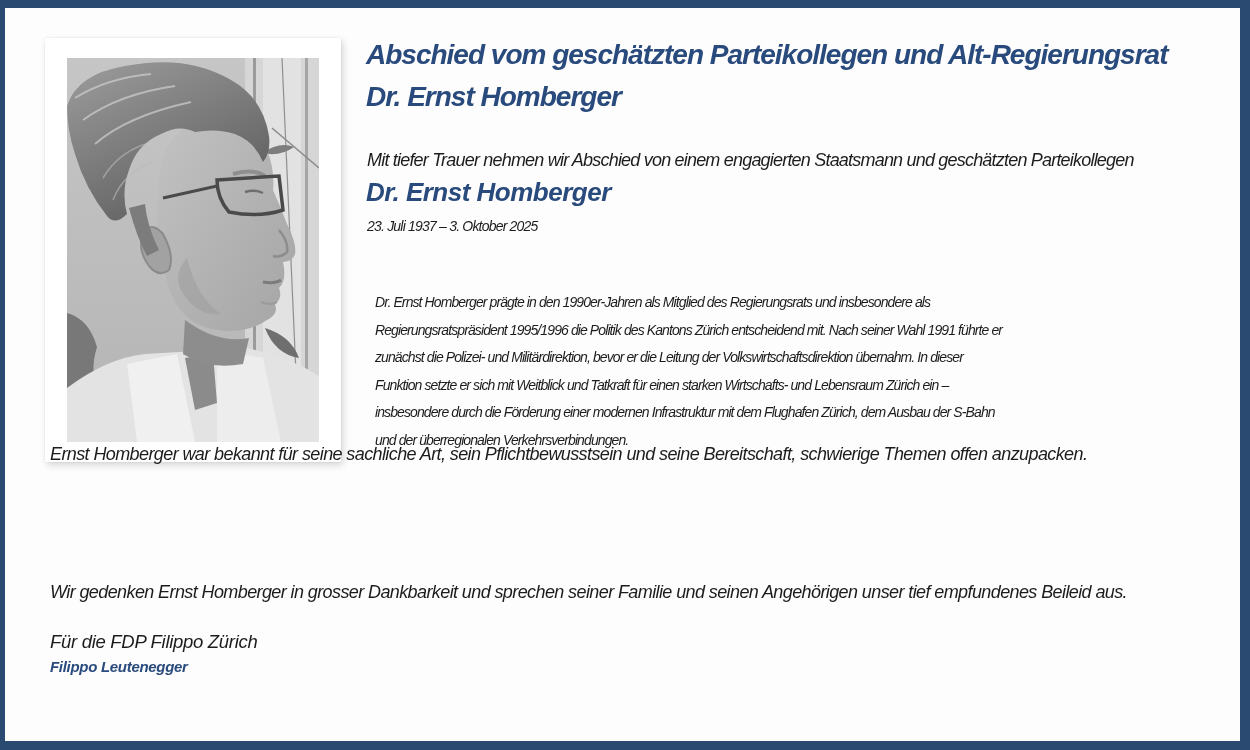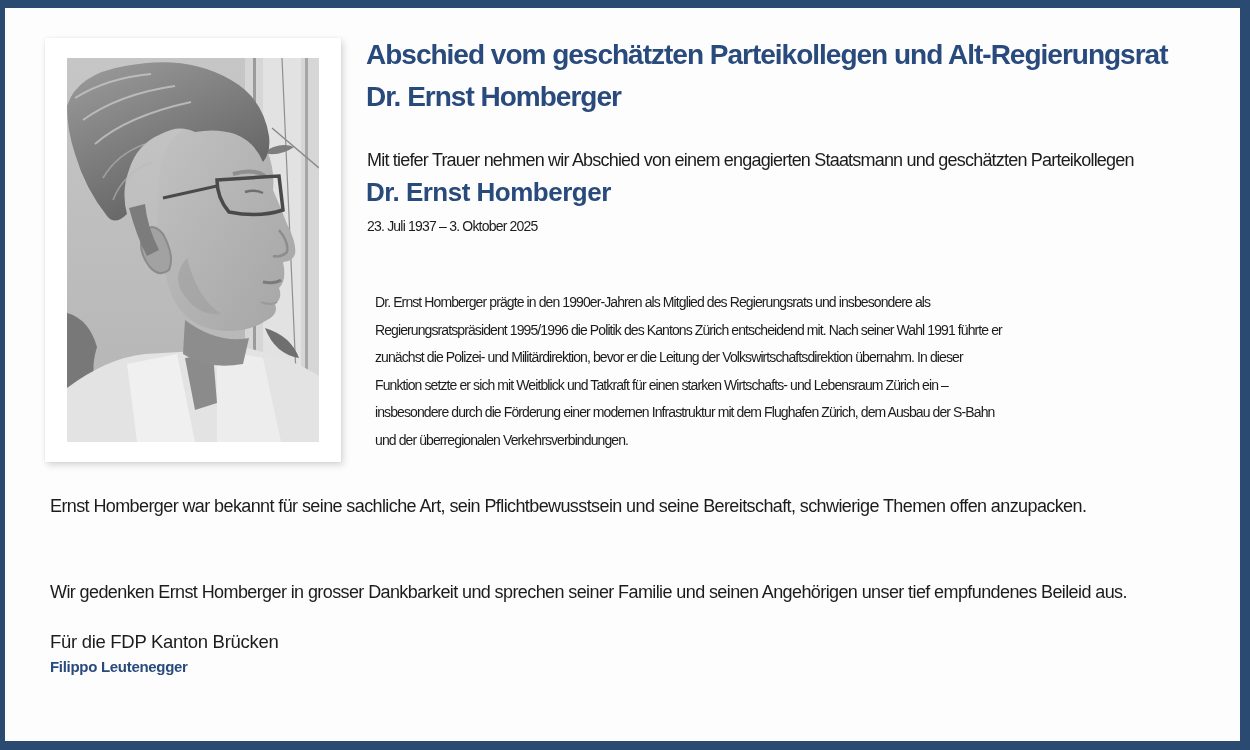--- a/index.html
+++ b/index.html
@@ -3,20 +3,21 @@
 <meta charset="utf-8">
 <style>
   html,body{margin:0;padding:0;background:#e9e9e9;}
   .canvas{
     position:relative;
     width:1250px;height:750px;
     background:#fdfdfd;
     overflow:hidden;
     font-family:"Liberation Sans","DejaVu Sans",sans-serif;
     color:#1c1c1c;
+    font-style:italic;
   }
   
   .bar{position:absolute;background:#2b4a72;}
   .bar-top{left:0;top:0;width:1250px;height:8px;}
   .bar-bottom{left:0;top:741px;width:1250px;height:9px;}
   .bar-left{left:0;top:0;width:5px;height:750px;}
   .bar-right{left:1240px;top:0;width:10px;height:750px;}
 
   
   .photo-print{
@@ -50,21 +51,21 @@
     left:367px;top:281px;width:845px;
     font-size:14px;line-height:27.5px;letter-spacing:-0.9px;
     white-space:pre-line;margin:8px;
   }
 
   
   .para{
     left:50px;width:1160px;
     font-size:18px;line-height:24px;letter-spacing:-0.6px;margin:0;
   }
-  .p1{top:494px;}
+  .p1{top:442px;}
   .p2{top:525px;}
   .p3{top:580px;}
   .closing-for{left:50px;top:631px;font-size:18.5px;letter-spacing:-0.3px;margin:0;}
   .closing-signer{left:50px;top:658px;font-size:15px;font-weight:bold;letter-spacing:-0.3px;color:#294a7c;margin:0;}
   .closing-role{left:50px;top:685px;font-size:18.5px;letter-spacing:-0.3px;margin:0;}
 </style>
 </head>
 <body>
 
 <div class="canvas">
@@ -145,16 +146,16 @@
   <p class="abs bio">Dr. Ernst Homberger prägte in den 1990er-Jahren als Mitglied des Regierungsrats und insbesondere als
 Regierungsratspräsident 1995/1996 die Politik des Kantons Zürich entscheidend mit. Nach seiner Wahl 1991 führte er
 zunächst die Polizei- und Militärdirektion, bevor er die Leitung der Volkswirtschaftsdirektion übernahm. In dieser
 Funktion setzte er sich mit Weitblick und Tatkraft für einen starken Wirtschafts- und Lebensraum Zürich ein –
 insbesondere durch die Förderung einer modernen Infrastruktur mit dem Flughafen Zürich, dem Ausbau der S-Bahn
 und der überregionalen Verkehrsverbindungen.</p>
 
   <p class="abs para p1">Ernst Homberger war bekannt für seine sachliche Art, sein Pflichtbewusstsein und seine Bereitschaft, schwierige Themen offen anzupacken.</p>
   <p class="abs para p3">Wir gedenken Ernst Homberger in grosser Dankbarkeit und sprechen seiner Familie und seinen Angehörigen unser tief empfundenes Beileid aus.</p>
 
-  <p class="abs closing-for">Für die FDP Kanton Brücken</p>
+  <p class="abs closing-for">Für die FDP Filippo Zürich</p>
   <p class="abs closing-signer">Filippo Leutenegger</p>
 
 </div>
 
 </body></html>

